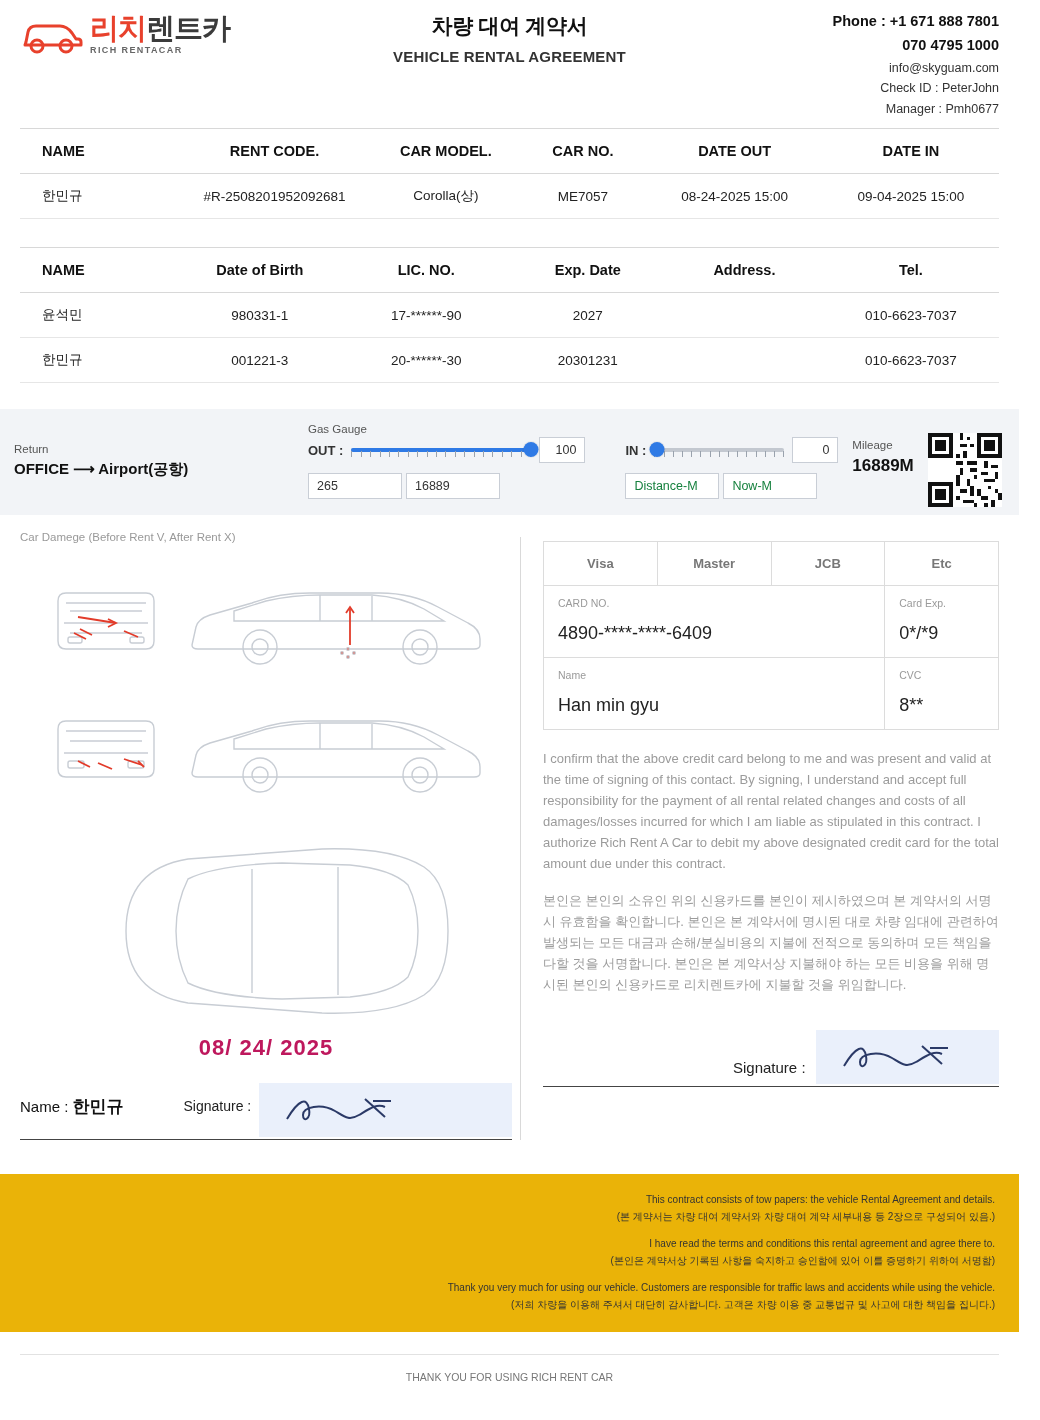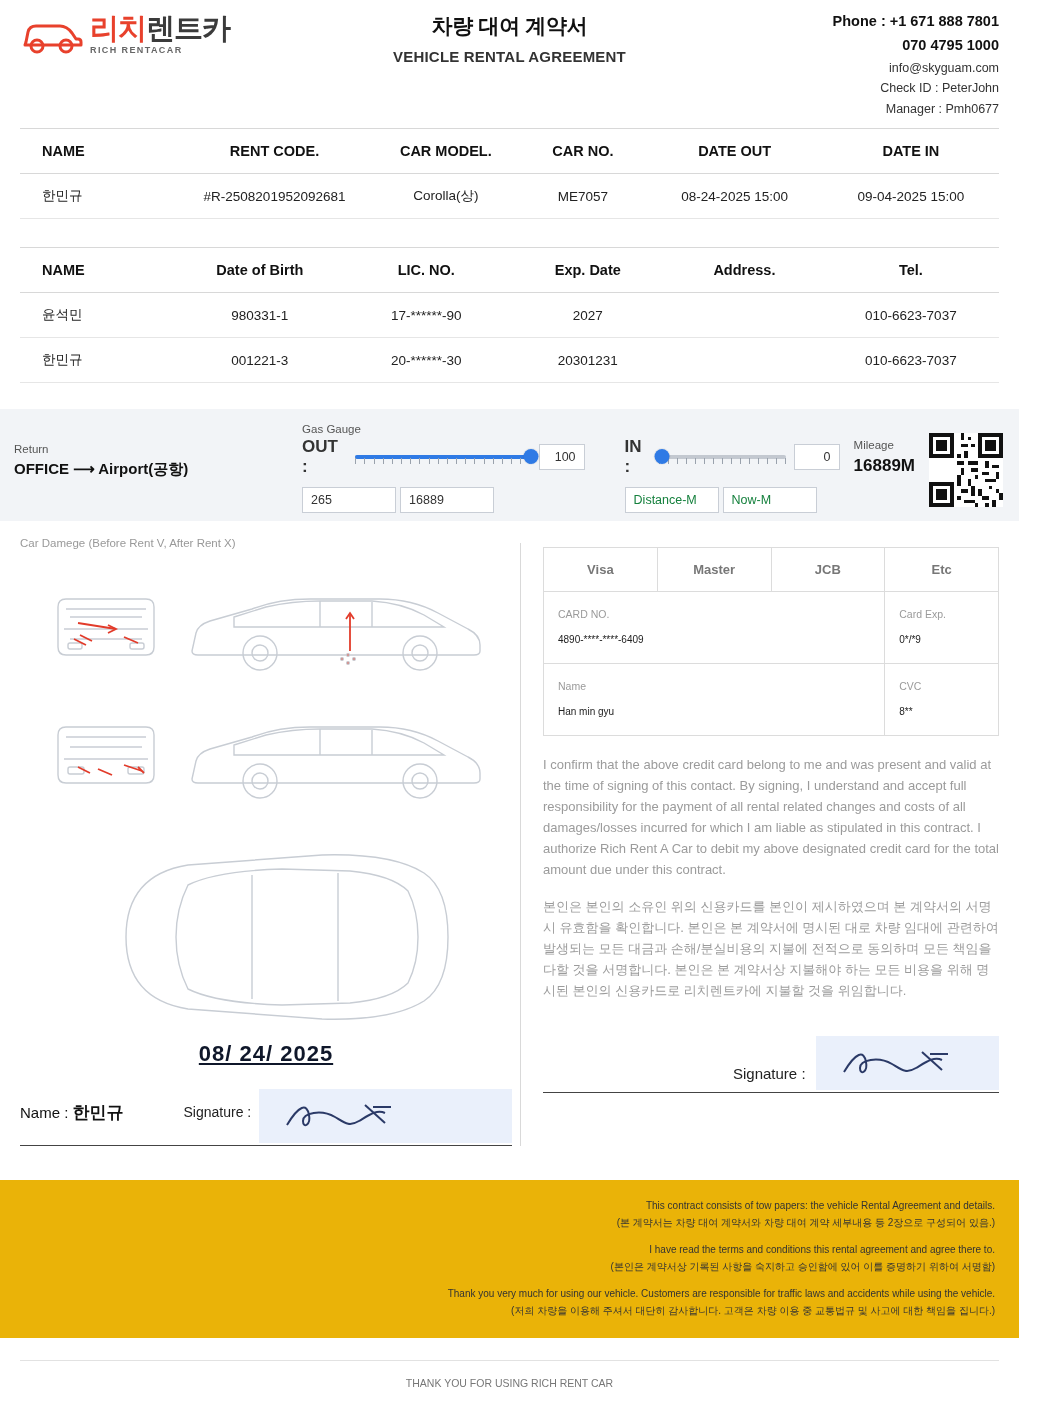--- a/index.html
+++ b/index.html
@@ -84,21 +84,21 @@
   }
   .strip-return {
     width: 300px; padding: 26px 0 0 6px;
   }
   .strip-return .lbl { font-size: 11.5px; color: #555; }
   .strip-return .val { font-size: 15px; font-weight: 700; color: #111; margin-top: 5px; }
 
   .gauge-block { padding-top: 6px; }
   .gauge-caption { font-size: 11.5px; color: #555; margin-bottom: 2px; }
   .gauge-row { display: flex; align-items: center; gap: 8px; }
-  .gauge-label { font-size: 17px; font-weight: 700; color: #333; }
+  .gauge-label { font-size: 13px; font-weight: 700; color: #333; }
   .slider {
     position: relative; height: 16px; background: transparent;
   }
   .slider .track {
     position: absolute; top: 6px; left: 0; right: 0; height: 4px;
     background: #c3c8d0; border-radius: 2px;
   }
   .slider .fill {
     position: absolute; top: 6px; left: 0; height: 4px;
     background: #2f7ae5; border-radius: 2px;
@@ -140,22 +140,22 @@
   .vdivider {
     width: 1px; background: #d9d9d9; margin: 6px 22px 0 8px;
   }
   .col-right { flex: 1; padding-top: 10px; }
 
   .damage-cap { font-size: 11.5px; color: #999; margin-bottom: 6px; }
   .cars { position: relative; height: 480px; }
   .cars svg { display: block; }
 
   .datestamp {
-    text-align: center; font-size: 22px; font-weight: 700; color: #0f172a;
-    letter-spacing: 1px; margin-top: 6px; text-decoration: underline;
+    text-align: center; font-size: 22px; font-weight: 700; color: #be185d;
+    letter-spacing: 1px; margin-top: 6px;
   }
   .sign-left {
     display: flex; align-items: center; margin-top: 22px;
     border-bottom: 1px solid #444; padding-bottom: 2px;
   }
   .sign-left .nm { font-size: 15px; color: #111; padding-bottom: 8px; }
   .sign-left .nm b { font-size: 17px; }
   .sign-left .sg {
     font-size: 14px; color: #222; padding: 0 8px 8px 60px;
   }
@@ -169,21 +169,21 @@
     width: 100%; border-collapse: collapse; table-layout: fixed;
     border: 1px solid #dcdcdc;
   }
   table.card td { border: 1px solid #dcdcdc; }
   .brand-cell {
     text-align: center; font-size: 13px; font-weight: 700; color: #777;
     height: 44px;
   }
   .fld { padding: 10px 14px 12px 14px; height: 72px; }
   .fld .k { font-size: 10.5px; color: #9a9a9a; }
-  .fld .v { font-size: 10px; color: #222; margin-top: 14px; }
+  .fld .v { font-size: 18px; color: #222; margin-top: 14px; }
 
   .para {
     font-size: 13px; color: #9b9b9b; line-height: 1.62; margin-top: 18px;
   }
   .para.ko { margin-top: 16px; }
 
   .sign-right {
     display: flex; align-items: flex-end; margin-top: 34px;
     border-bottom: 1px solid #444; padding-bottom: 2px;
   }

